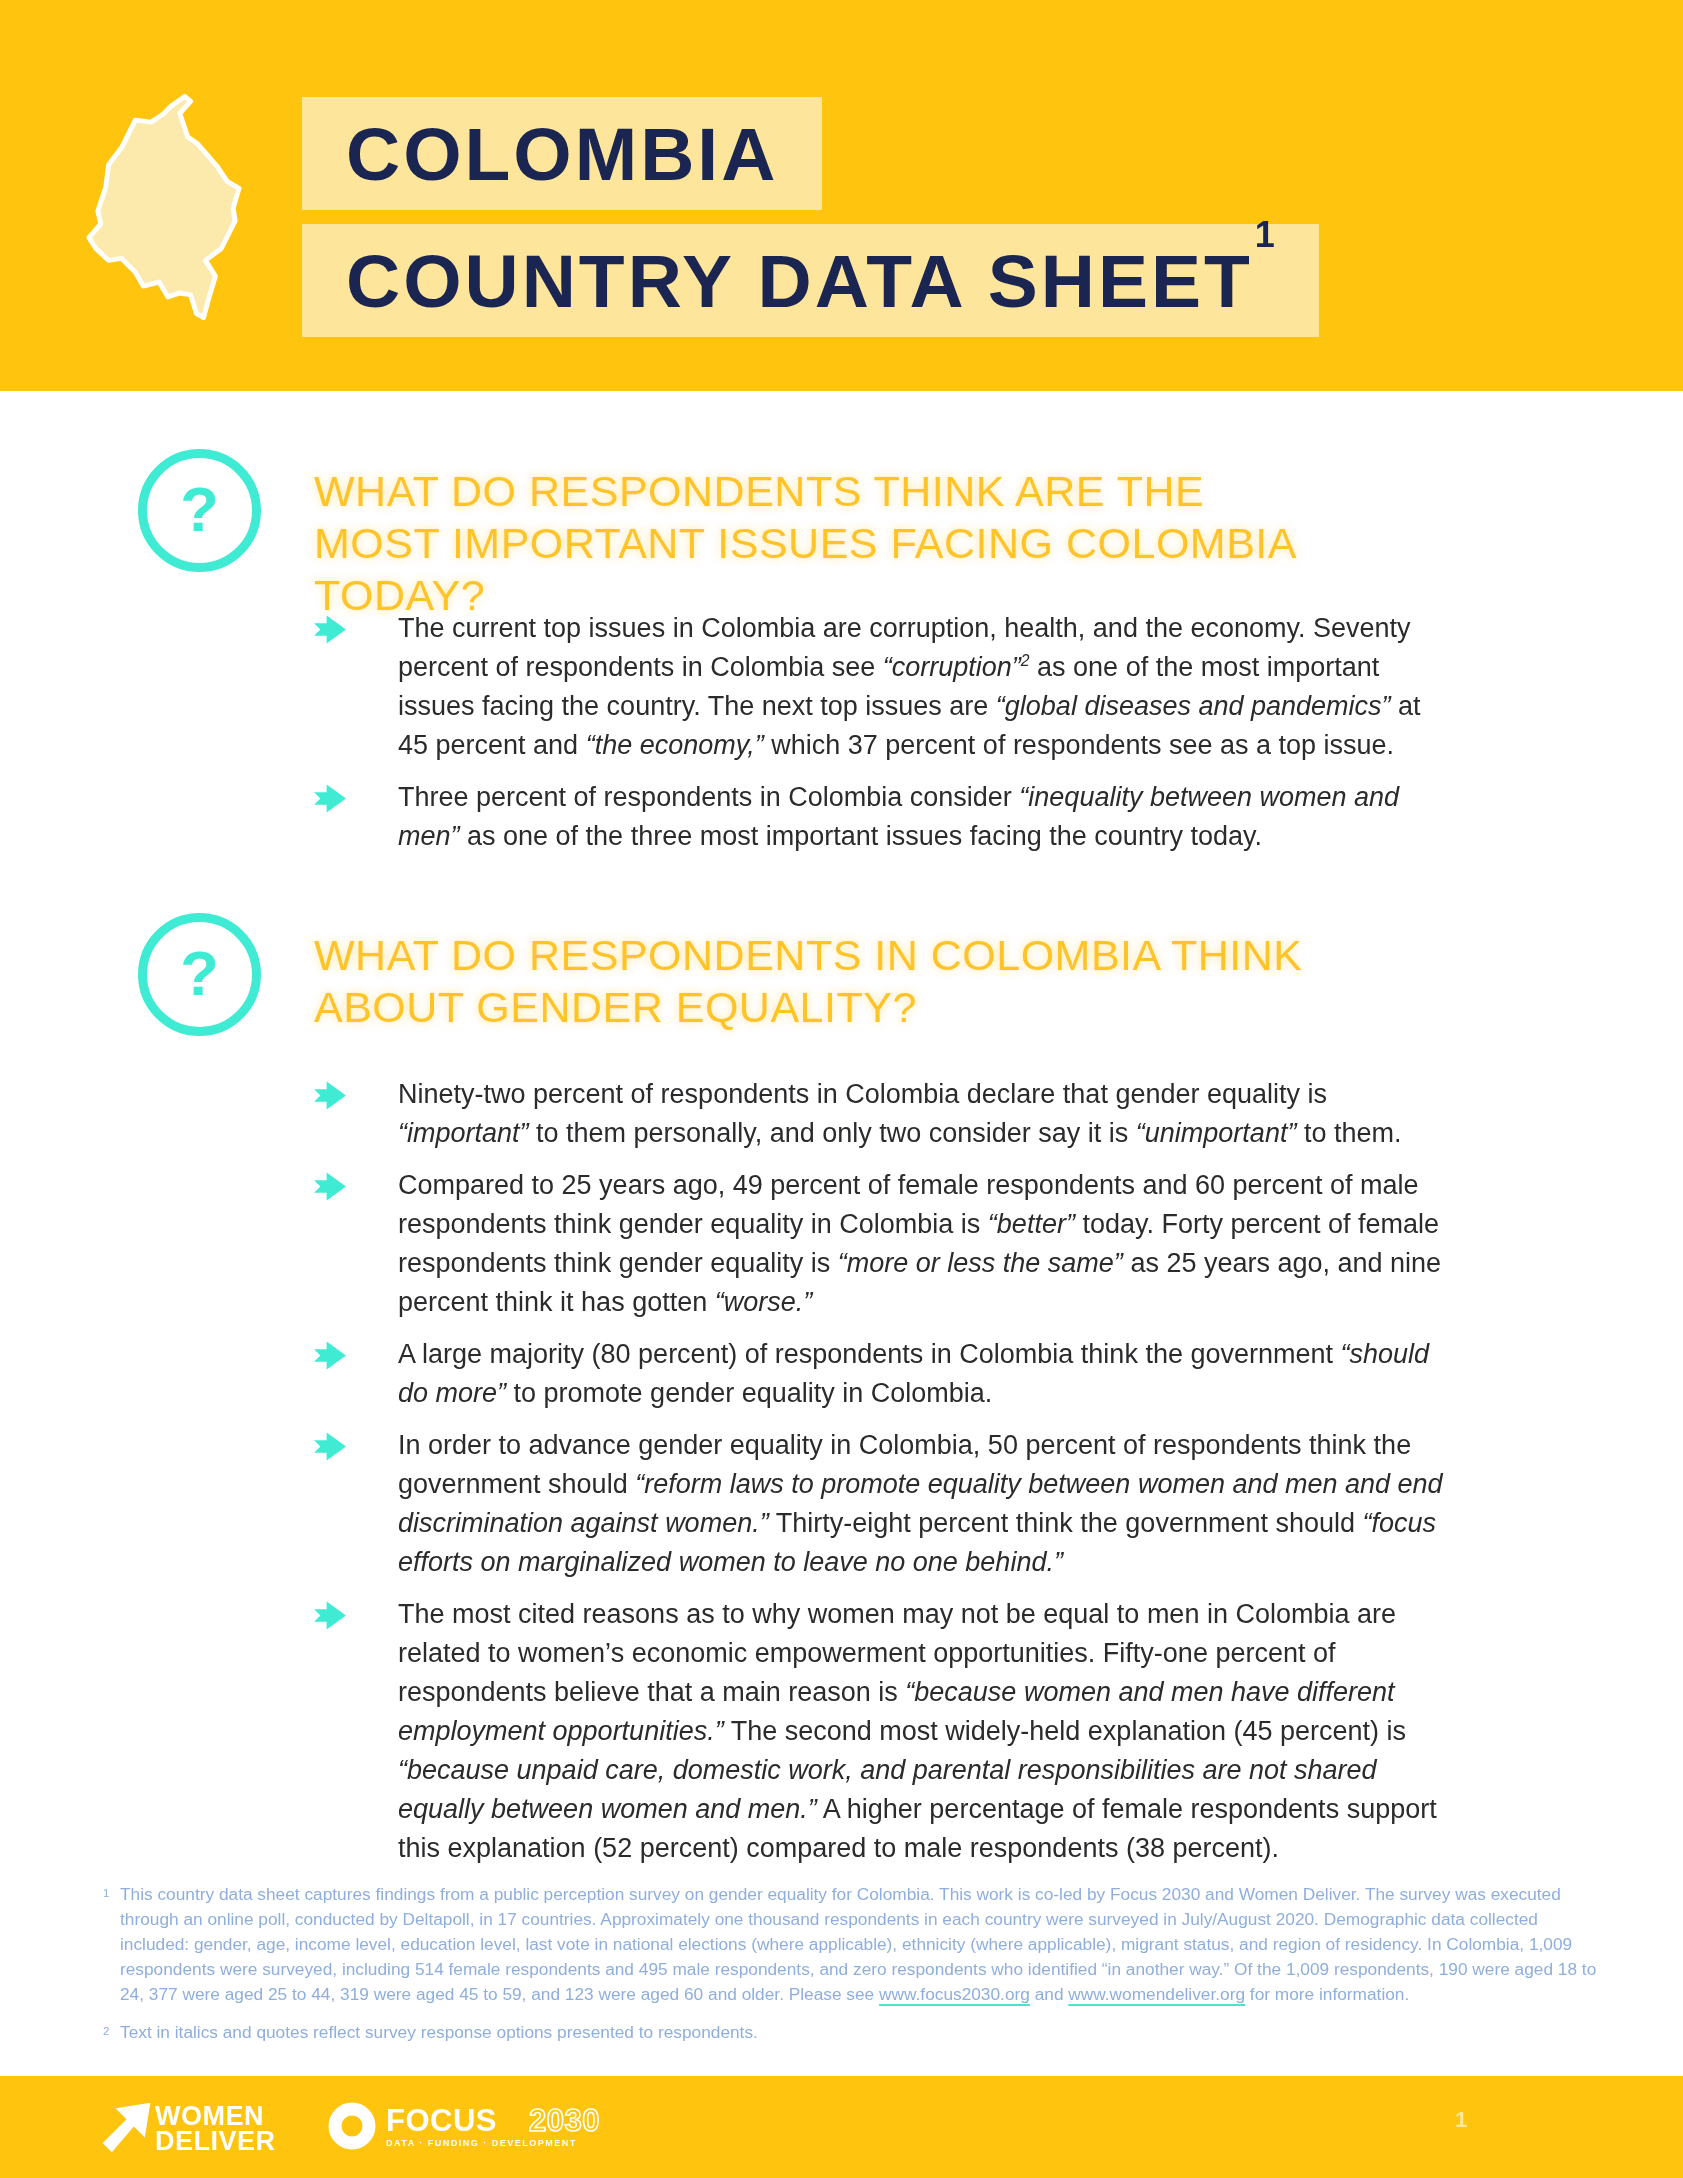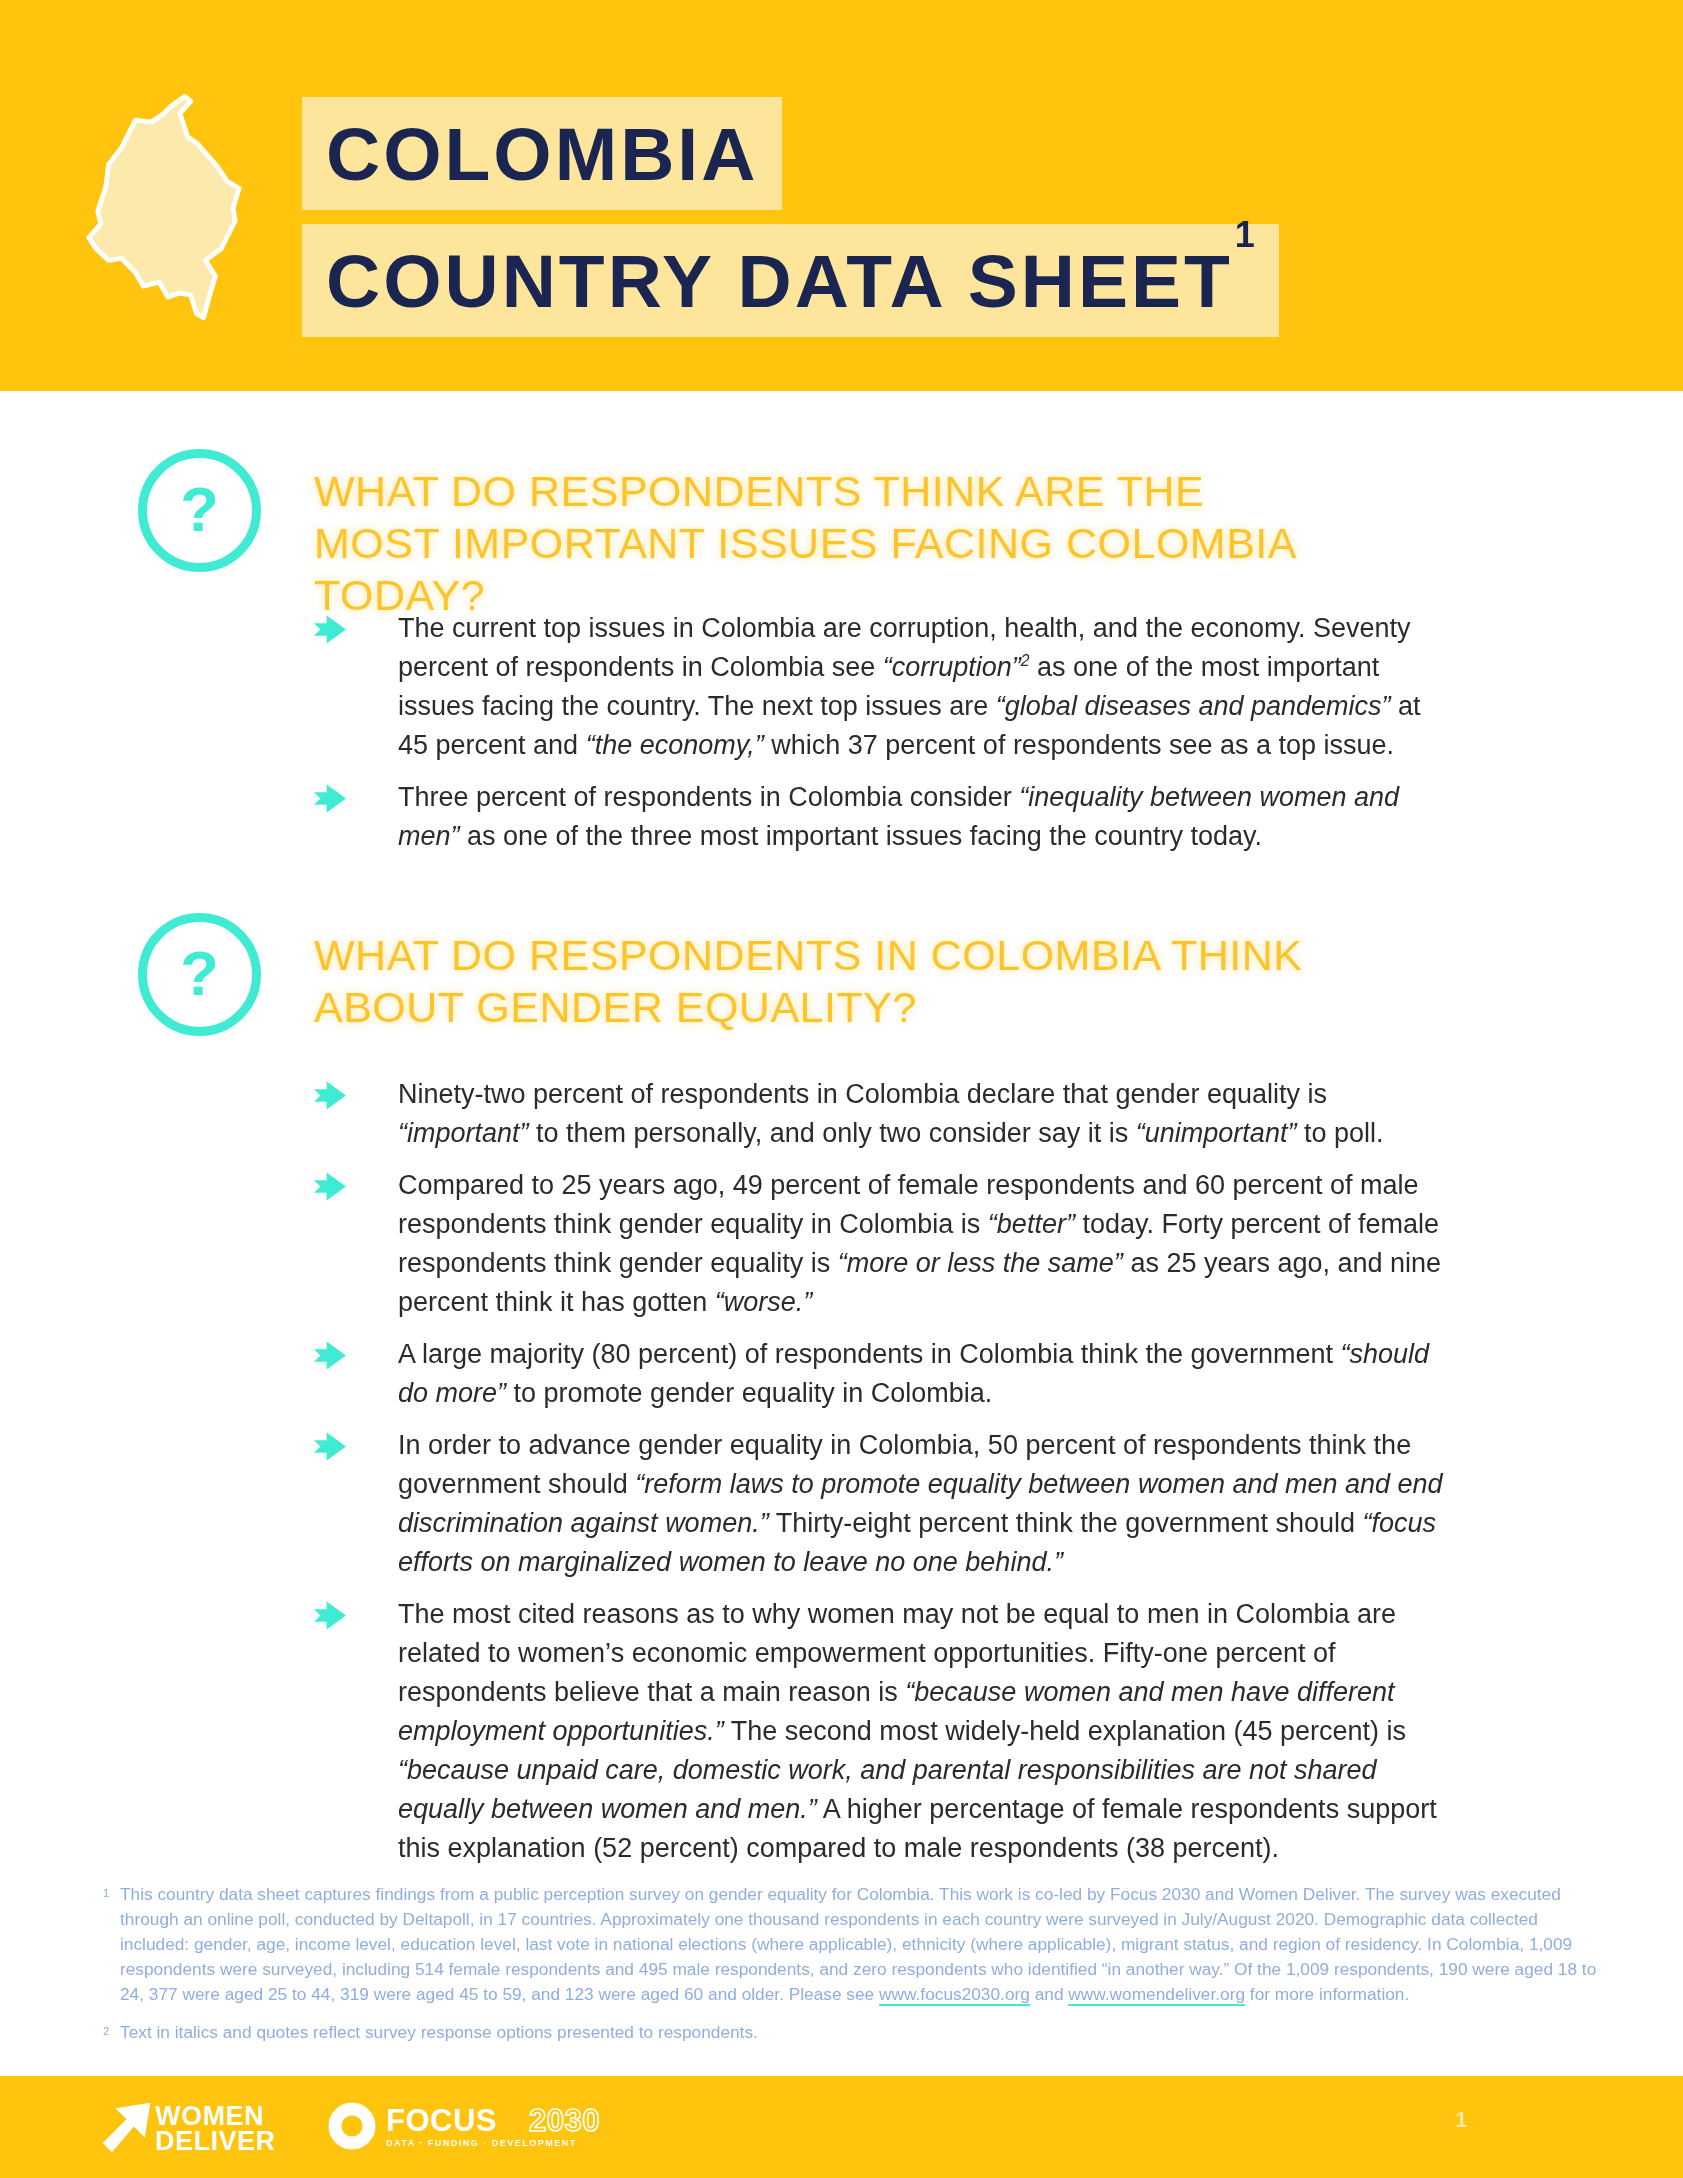--- a/index.html
+++ b/index.html
@@ -16,21 +16,21 @@
   }
   *{margin:0;padding:0;box-sizing:border-box;}
   html,body{background:#ffffff;}
   .page{position:relative;width:1683px;height:2178px;background:#ffffff;overflow:hidden;
         font-family:"Liberation Sans","DejaVu Sans",sans-serif;}
 
   
   .header{position:absolute;left:0;top:0;width:1683px;height:391px;background:var(--gold);}
   .map{position:absolute;left:84px;top:91px;width:160px;height:238px;}
   .title-line{position:absolute;left:302px;height:113px;line-height:115px;background:var(--light_yellow);
-              color:var(--navy);font-weight:bold;font-size:75px;letter-spacing:3px;padding:0 24px;white-space:nowrap;}
+              color:var(--navy);font-weight:bold;font-size:75px;letter-spacing:3px;padding:0 44px;white-space:nowrap;}
   .t1{top:97px;}
   .t2{top:224px;}
   .t-sup{font-size:36px;letter-spacing:0;line-height:0;position:relative;top:-34px;margin-left:2px;}
 
   
   .section{position:absolute;left:0;width:1683px;}
   .s1{top:449px;}
   .s2{top:913px;}
   .qcircle{position:absolute;left:138px;top:0;width:123px;height:123px;border:9px solid var(--teal);
            border-radius:50%;text-align:center;background:#fff;}
@@ -113,21 +113,21 @@
       <span class="qmark">?</span>
     </div>
     <h2 class="heading">WHAT DO RESPONDENTS IN COLOMBIA THINK ABOUT GENDER EQUALITY?</h2>
     <div class="bullets">
         <div class="bullet">
           <span class="arrow-ic">
             <svg class="arrow-svg" viewBox="0 0 34 30">
               <polygon points="0,8.5 13,8.5 13,0.5 33,15 13,29.5 13,21.5 0,21.5 6.5,15" fill="currentColor"></polygon>
             </svg>
           </span>
-          <p class="btext"><span class="">Ninety-two percent of respondents in Colombia declare that gender equality is </span><span class="it">“important”</span><span class=""> to them personally, and only two consider say it is </span><span class="it">“unimportant”</span><span class=""> to poll.</span></p>
+          <p class="btext"><span class="">Ninety-two percent of respondents in Colombia declare that gender equality is </span><span class="it">“important”</span><span class=""> to them personally, and only two consider say it is </span><span class="it">“unimportant”</span><span class=""> to them.</span></p>
         </div>
         <div class="bullet">
           <span class="arrow-ic">
             <svg class="arrow-svg" viewBox="0 0 34 30">
               <polygon points="0,8.5 13,8.5 13,0.5 33,15 13,29.5 13,21.5 0,21.5 6.5,15" fill="currentColor"></polygon>
             </svg>
           </span>
           <p class="btext"><span class="">Compared to 25 years ago, 49 percent of female respondents and 60 percent of male respondents think gender equality in Colombia is </span><span class="it">“better”</span><span class=""> today. Forty percent of female respondents think gender equality is </span><span class="it">“more or less the same”</span><span class=""> as 25 years ago, and nine percent think it has gotten </span><span class="it">“worse.”</span></p>
         </div>
         <div class="bullet">

